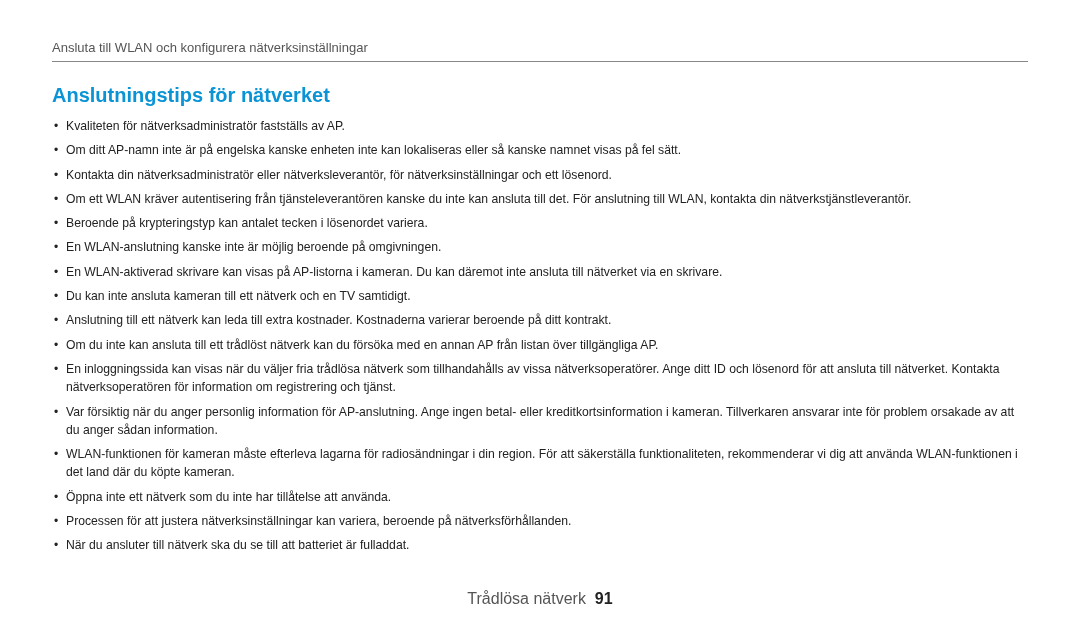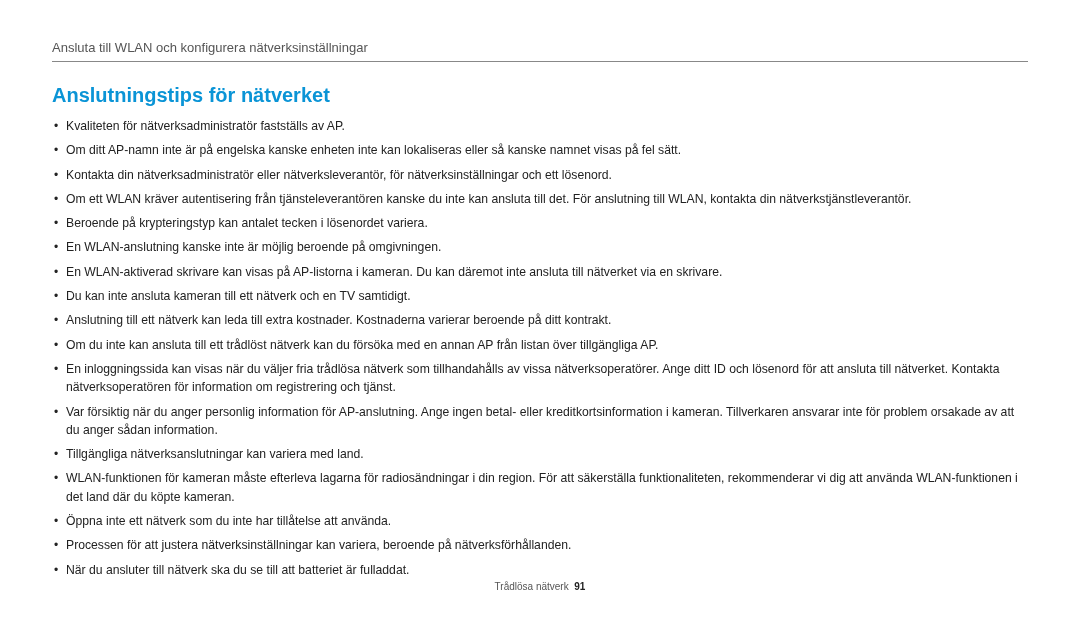--- a/index.html
+++ b/index.html
@@ -57,23 +57,23 @@
     position: absolute;
     left: 2px;
     top: 0;
     font-size: 12px;
     color: #222;
   }
   .footer {
     position: absolute;
     left: 0;
     right: 0;
-    bottom: 38px;
+    bottom: 22px;
     text-align: center;
-    font-size: 10px;
+    font-size: 16px;
     color: #555;
   }
   .footer .pg {
     font-weight: 600;
     color: #222;
   }
 </style>
 </head>
 <body>
 
@@ -94,21 +94,20 @@
         <li>En WLAN-aktiverad skrivare kan visas på AP-listorna i kameran. Du kan däremot inte ansluta till nätverket via en skrivare.</li>
         <li>Du kan inte ansluta kameran till ett nätverk och en TV samtidigt.</li>
         <li>Anslutning till ett nätverk kan leda till extra kostnader. Kostnaderna varierar beroende på ditt kontrakt.</li>
       </ul>
     </div>
     <div class="col">
       <ul class="tips">
         <li>Om du inte kan ansluta till ett trådlöst nätverk kan du försöka med en annan AP från listan över tillgängliga AP.</li>
         <li>En inloggningssida kan visas när du väljer fria trådlösa nätverk som tillhandahålls av vissa nätverksoperatörer. Ange ditt ID och lösenord för att ansluta till nätverket. Kontakta nätverksoperatören för information om registrering och tjänst.</li>
         <li>Var försiktig när du anger personlig information för AP-anslutning. Ange ingen betal- eller kreditkortsinformation i kameran. Tillverkaren ansvarar inte för problem orsakade av att du anger sådan information.</li>
-        <li>Tillgängliga nätverksanslutningar kan variera med land.</li>
         <li>WLAN-funktionen för kameran måste efterleva lagarna för radiosändningar i din region. För att säkerställa funktionaliteten, rekommenderar vi dig att använda WLAN-funktionen i det land där du köpte kameran.</li>
         <li>Öppna inte ett nätverk som du inte har tillåtelse att använda.</li>
         <li>Processen för att justera nätverksinställningar kan variera, beroende på nätverksförhållanden.</li>
         <li>När du ansluter till nätverk ska du se till att batteriet är fulladdat.</li>
       </ul>
     </div>
   </div>
 
   <div class="footer">
     <span>Trådlösa nätverk</span>&nbsp;&nbsp;<span class="pg">91</span>

